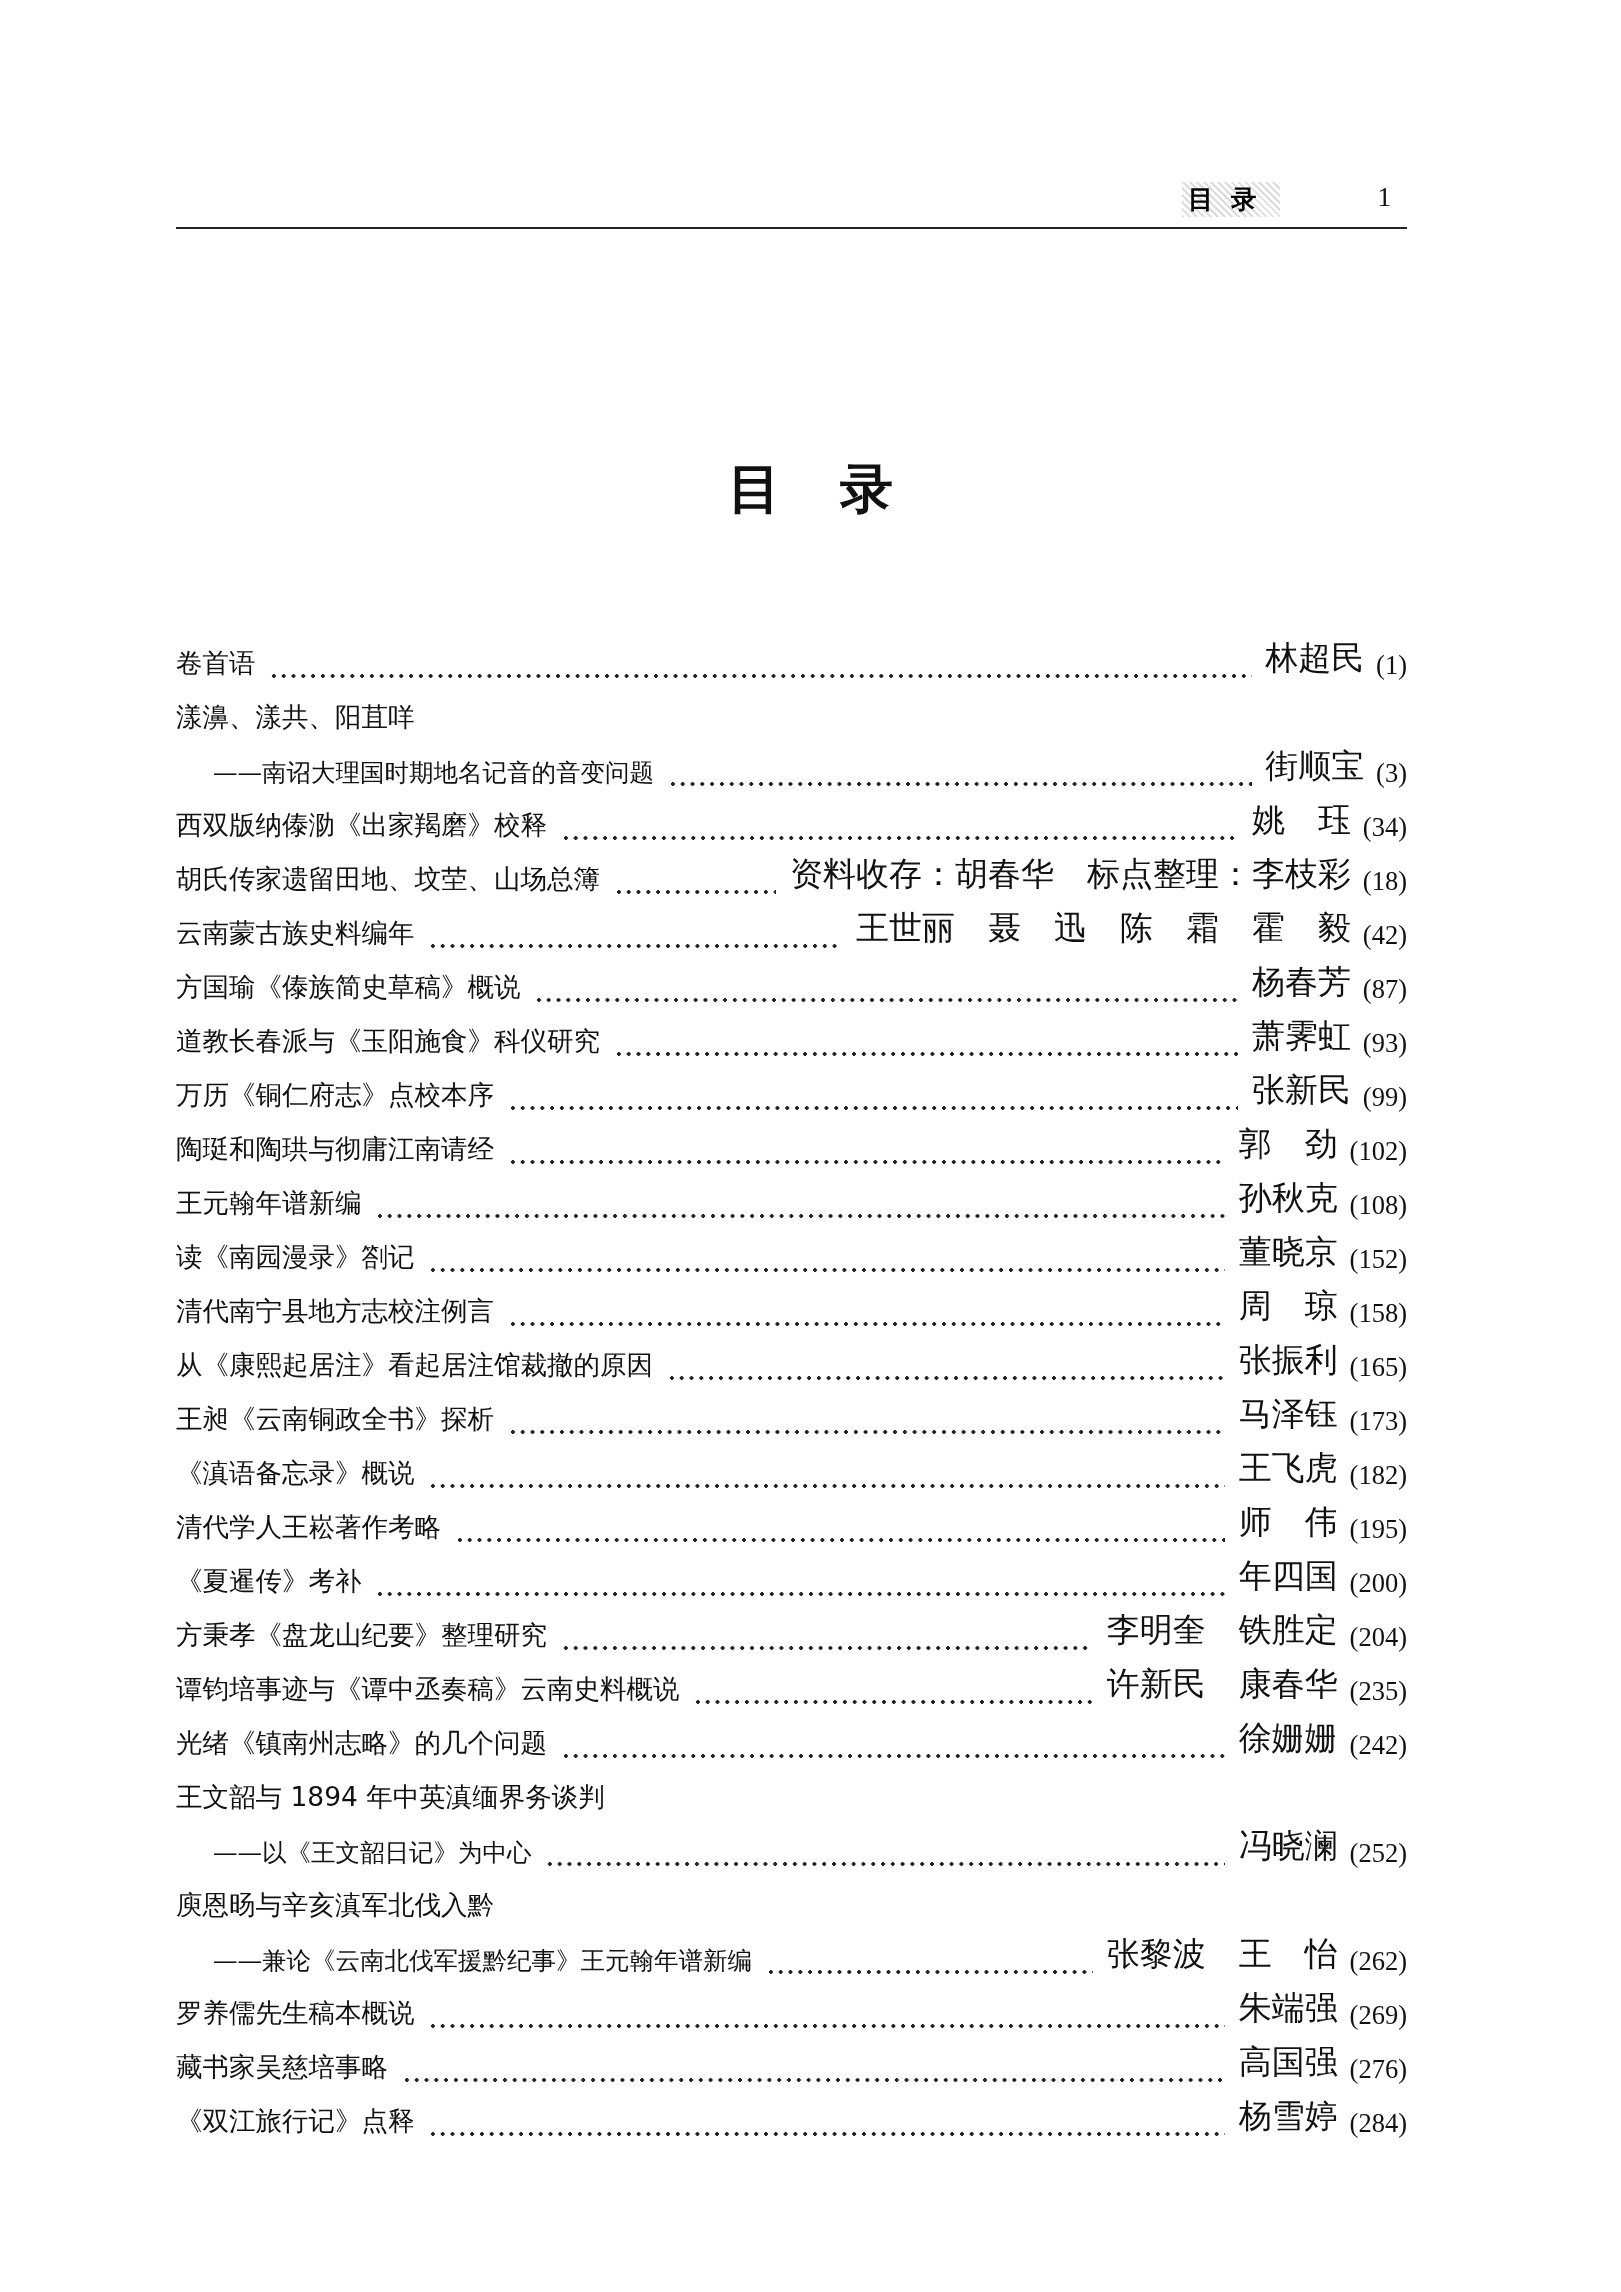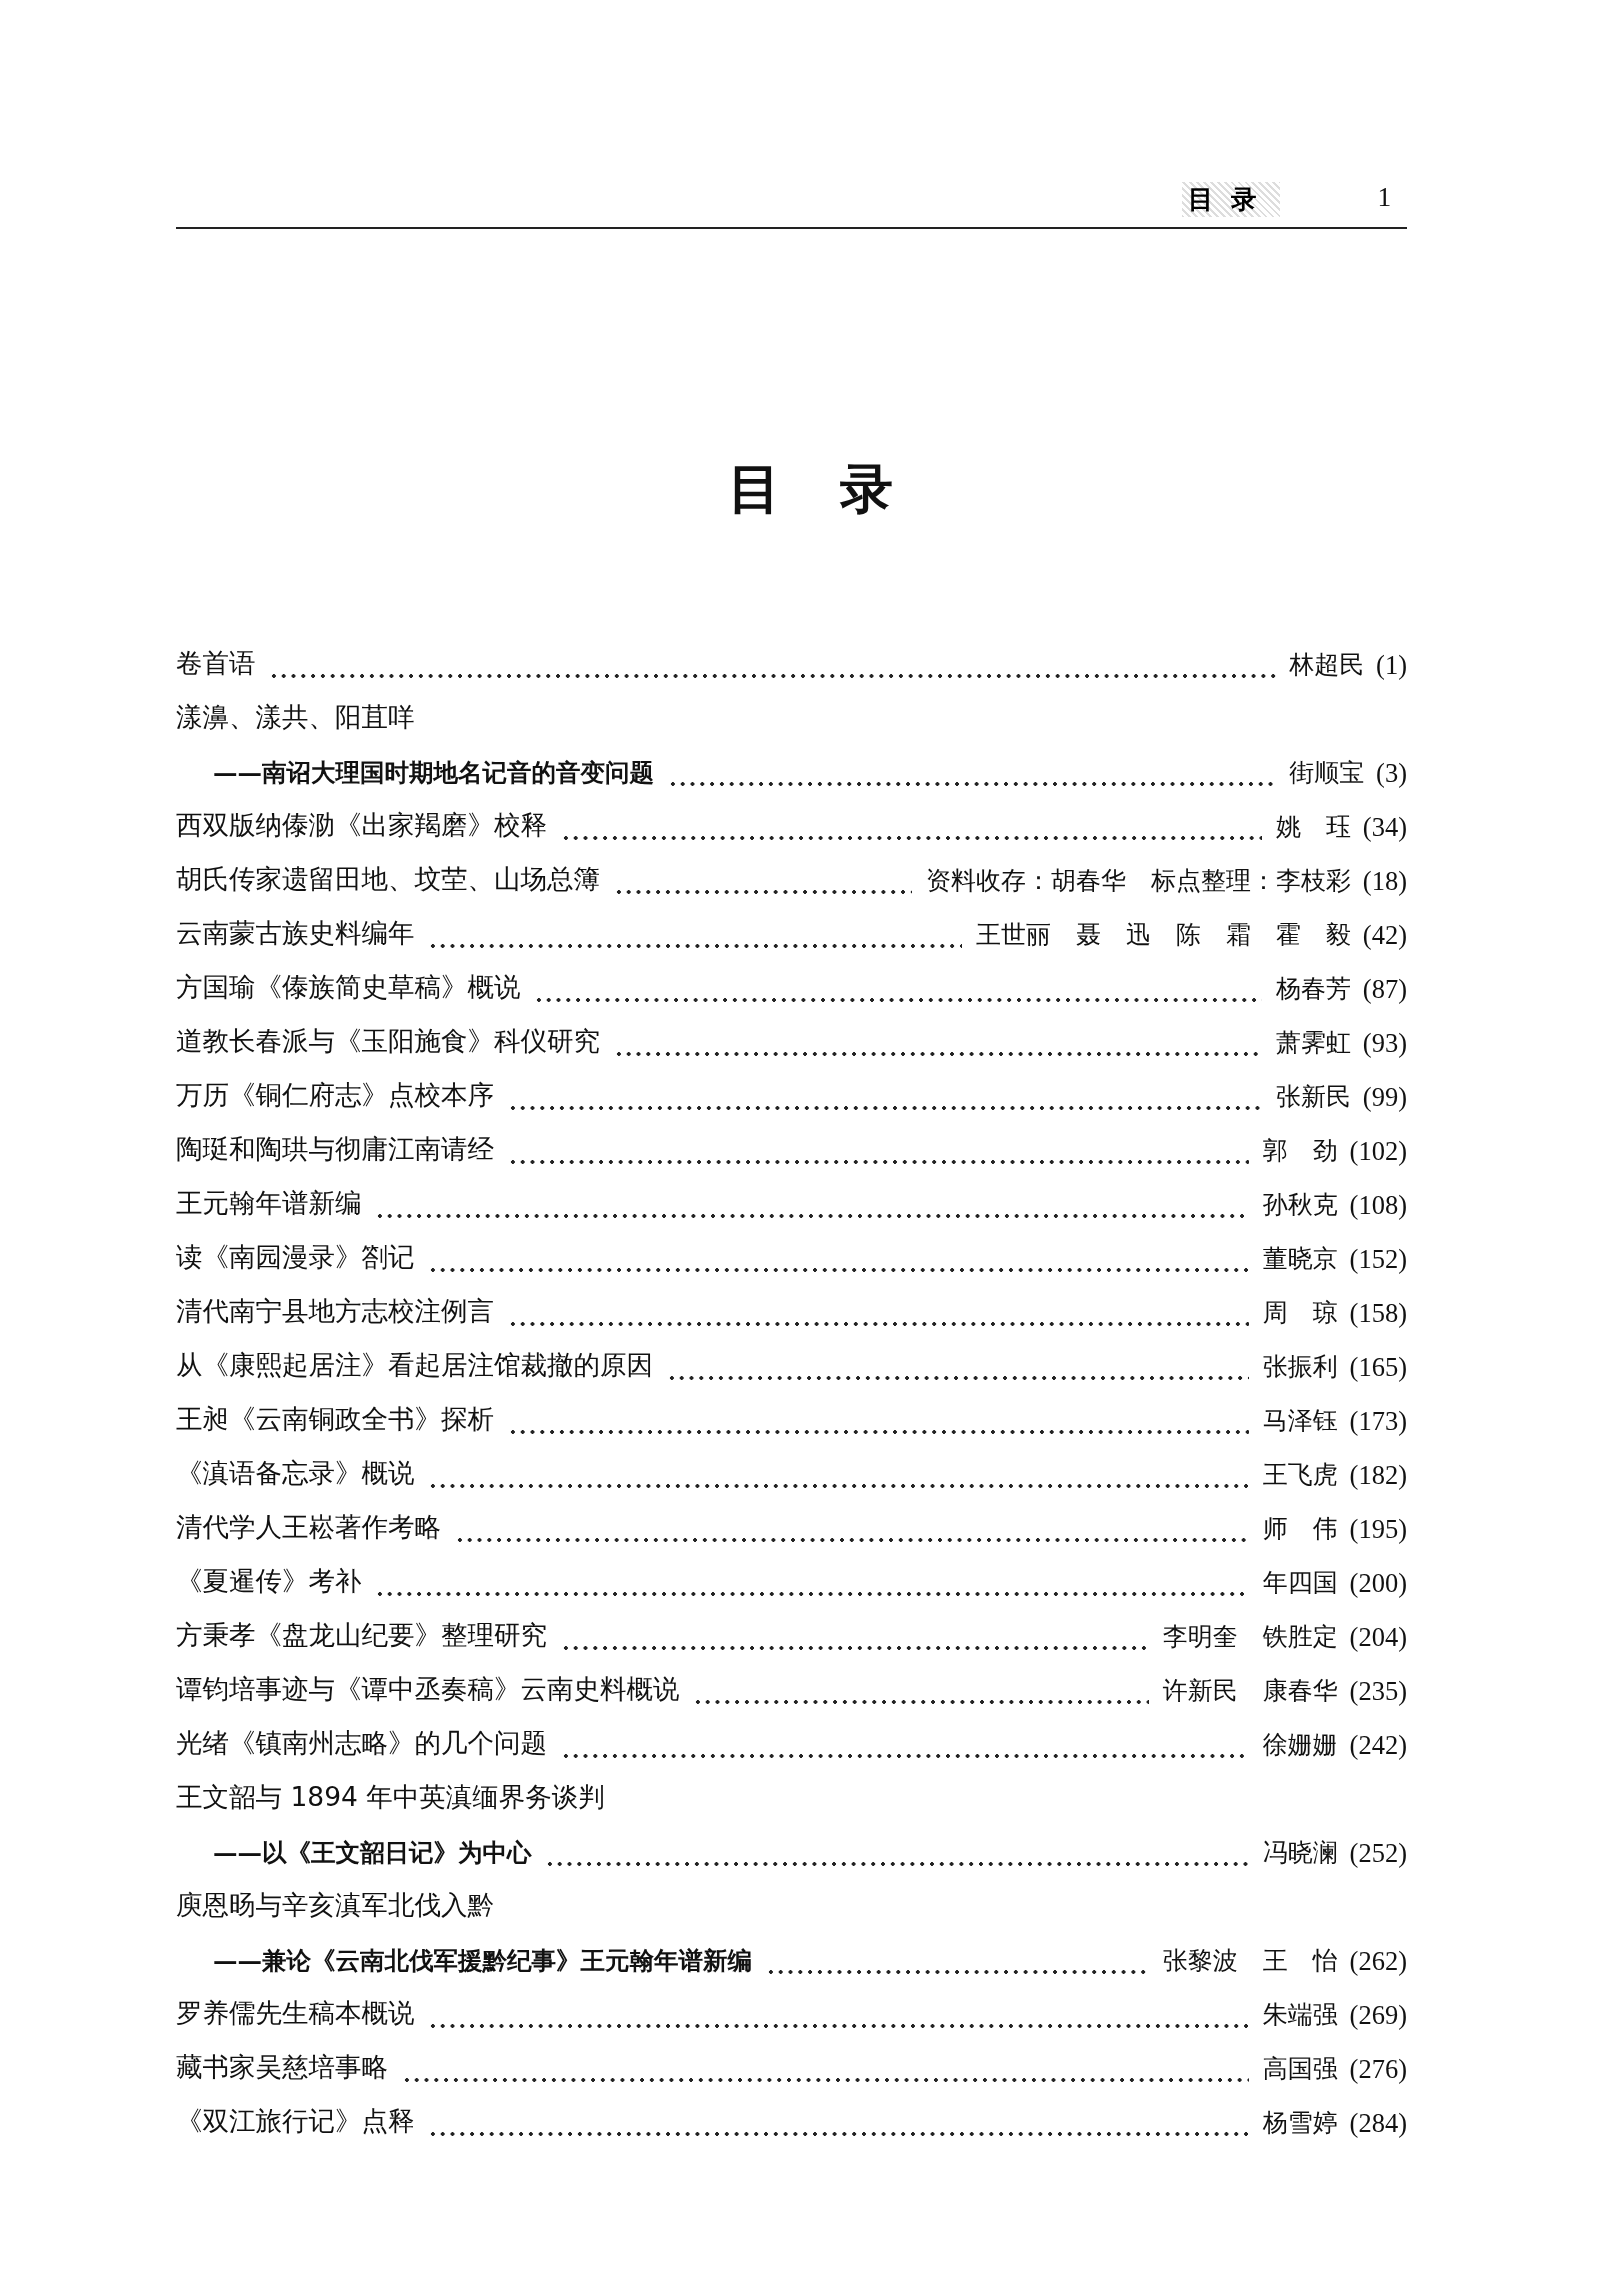--- a/index.html
+++ b/index.html
@@ -9,24 +9,24 @@
   .running-head .label { position:absolute; right:127px; top:5.9px; font-size:25.5px; font-weight:bold; letter-spacing:17.6px;
          background:repeating-linear-gradient(45deg,#ddd 0 2px,#fff 2px 4.9px); padding:0 5.9px; color:#000;
          font-family:"DejaVu Sans","Liberation Sans",sans-serif; }
   .running-head .folio { position:absolute; right:15.7px; top:5.9px; font-size:27.4px; font-family:"Liberation Serif",serif; }
   .title { position:absolute; top:454px; left:0; width:1621px; text-align:center; font-size:53px; font-weight:bold;
            letter-spacing:59px; padding-left:59px; box-sizing:border-box;
            font-family:"DejaVu Sans","Liberation Sans",sans-serif; }
   .toc { position:absolute; left:176px; top:627px; width:1231px; }
   .row { height:54px; display:flex; align-items:flex-end; font-size:26.5px; }
   .row .t { white-space:nowrap; font-family:"DejaVu Sans","Liberation Sans",sans-serif; font-weight:500; }
-  .row.sub .t { padding-left:37px; font-family:"DejaVu Serif","Liberation Serif",serif; font-size:24.5px;font-weight:bold; }
+  .row.sub .t { padding-left:37px; font-family:"DejaVu Serif","Liberation Serif",serif; font-size:24.5px; }
   .row .dots { flex:1; overflow:hidden; margin:0 13.7px; height:9.8px;
                background:radial-gradient(circle,#222 1.6px,transparent 2.1px) repeat-x; background-size:9.8px 9.8px; background-position:0 50%; }
-  .row .a { white-space:pre; font-size:25px; font-family:"DejaVu Serif","Liberation Serif",serif; }
+  .row .a { white-space:pre; font-size:33px; font-family:"DejaVu Serif","Liberation Serif",serif; }
   .row .p { white-space:nowrap; margin-left:11.8px; font-size:26.5px; font-family:"Liberation Serif",serif; }
 </style>
 </head>
 <body>
 
 <div class="running-head">
   <span class="label">目录</span>
   <span class="folio">1</span>
 </div>
 

